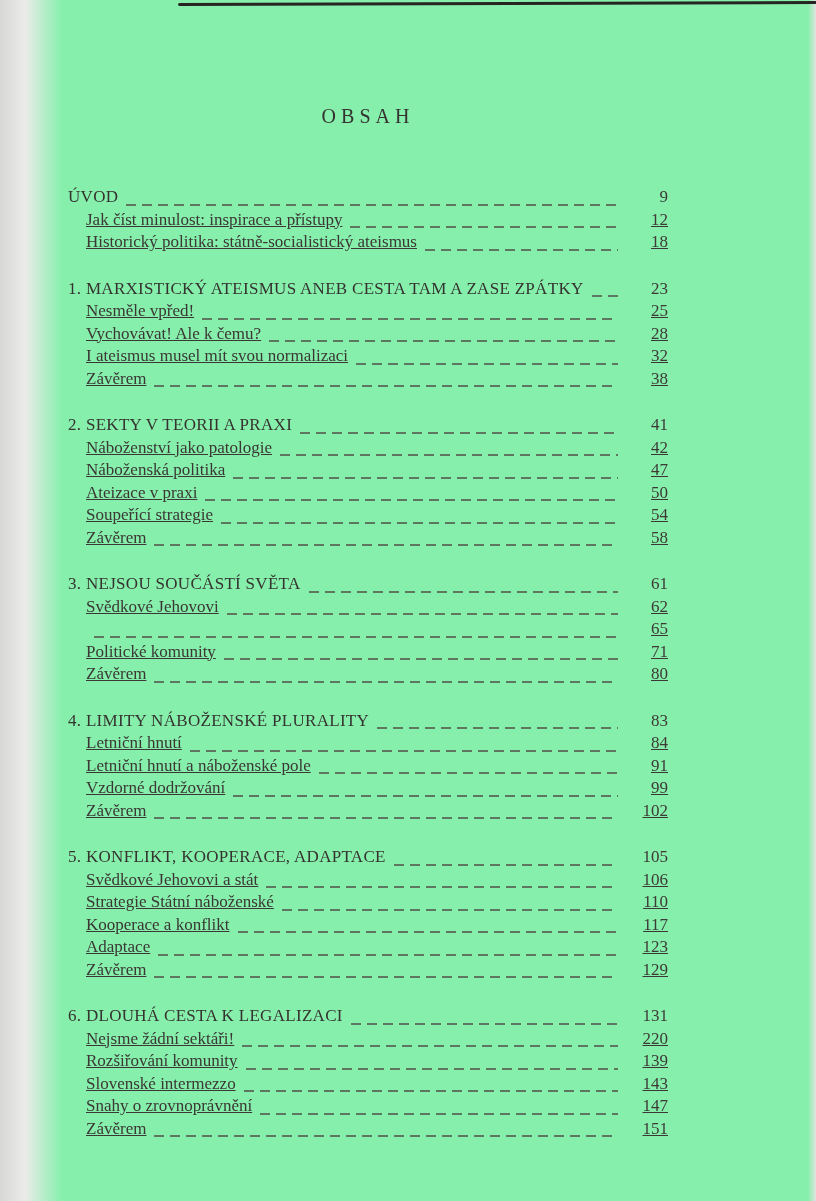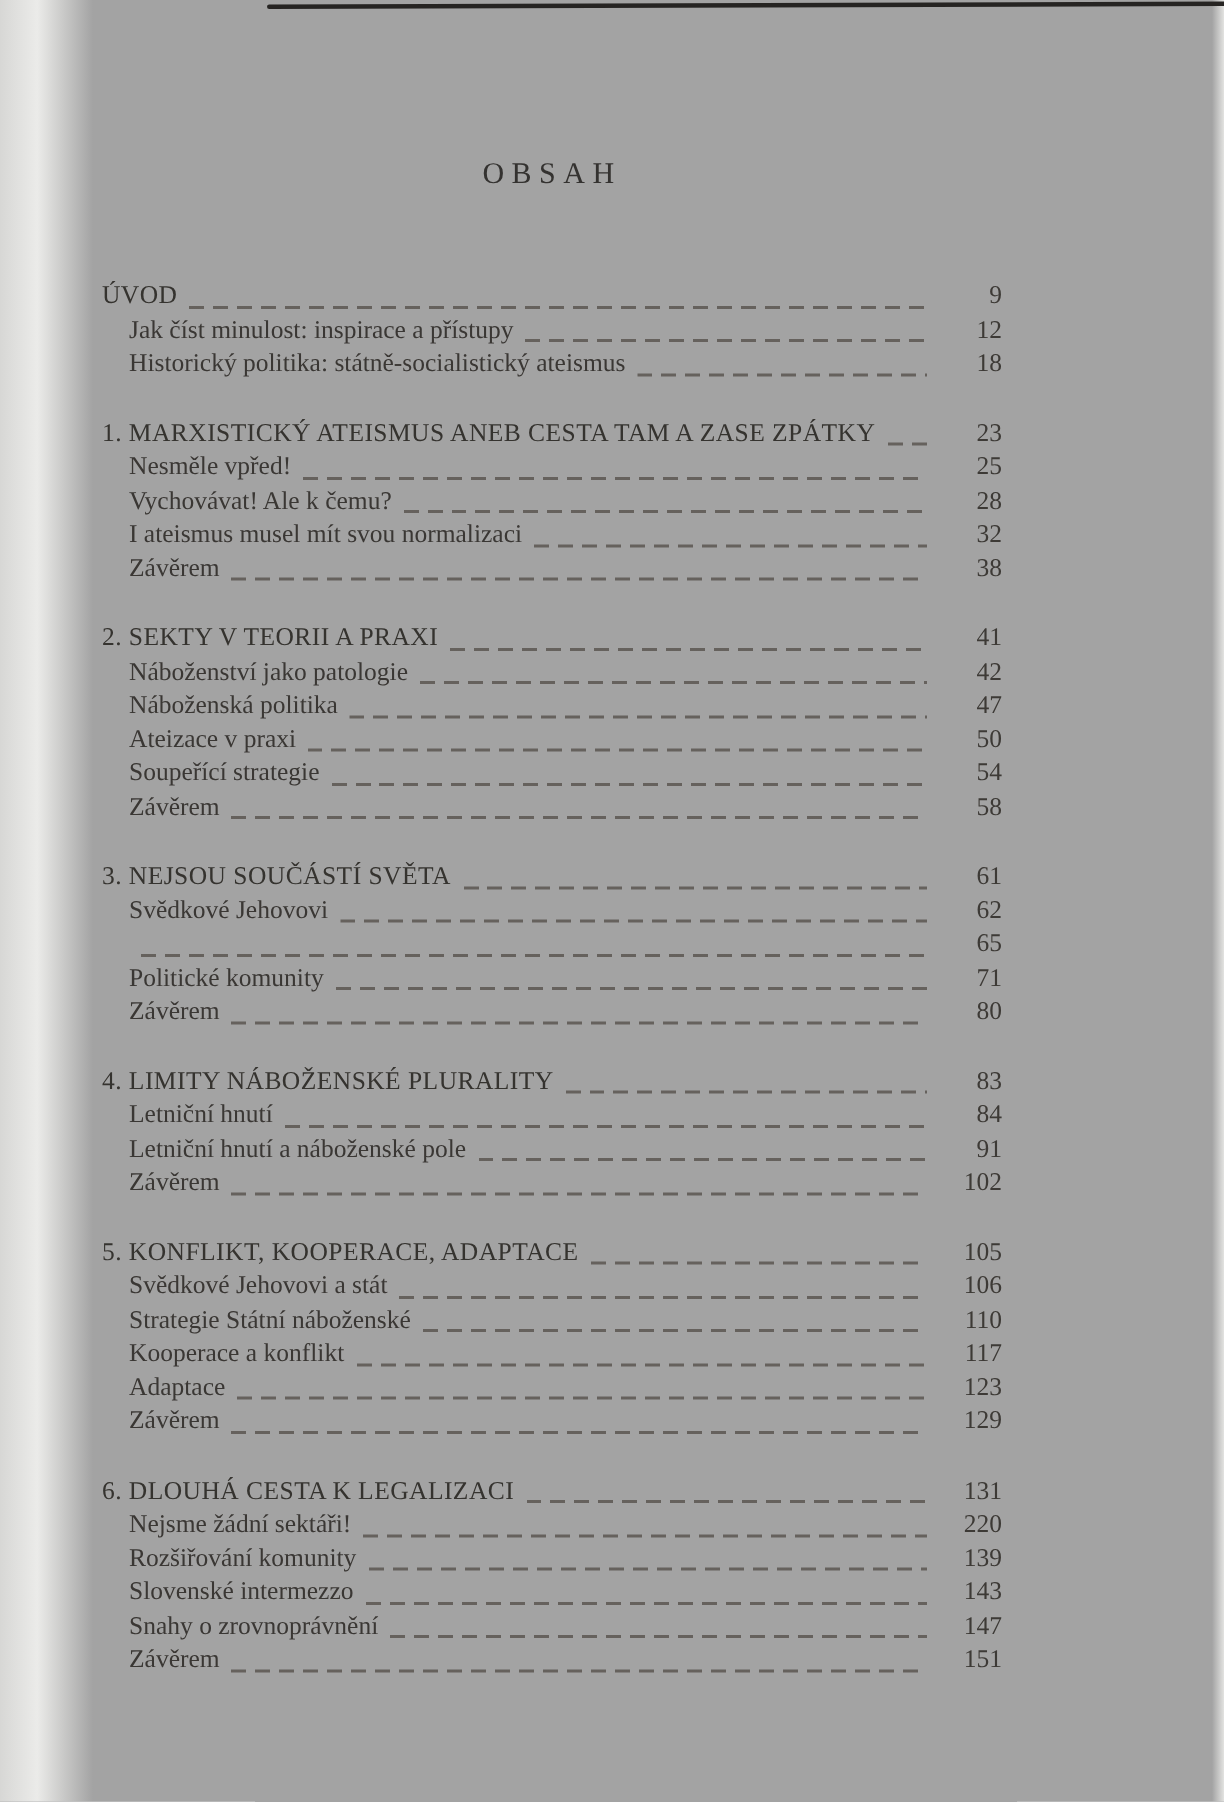--- a/index.html
+++ b/index.html
@@ -6,21 +6,21 @@
   body{
     width:816px;height:1201px;
     background:#f7f7f5;
     font-family:"Liberation Serif","DejaVu Serif",serif;
     color:#3a3734;
     overflow:hidden;
   }
   .scan-page{
     position:relative;
     width:816px;height:1201px;
-    background:#a3a3a3;
+    background:#86efac;
   }
   
   .edge-left{
     position:absolute;left:0;top:0;bottom:0;width:62px;
     background:linear-gradient(to right,#d7d7d5 0%,#ebebe9 40%,rgba(255,255,255,0) 100%);
     pointer-events:none;
   }
   .edge-right{
     position:absolute;right:0;top:0;bottom:0;width:8px;
     background:linear-gradient(to left,#e3e3e1 0%,rgba(255,255,255,0) 100%);
@@ -51,21 +51,21 @@
   .row{
     display:flex;
     align-items:flex-start;
     line-height:22.5px;
     font-size:17px;
   }
   .row.chapter .t{
     letter-spacing:0.3px;
     color:#35332f;
   }
-  .row.sub{padding-left:18px;}
+  .row.sub{padding-left:18px;text-decoration:underline;}
   .t{white-space:nowrap;}
   .leader{
     flex:1;
     align-self:stretch;
     position:relative;
     min-width:14px;
   }
   .leader::after{
     content:"";
     position:absolute;
@@ -205,20 +205,25 @@
             <span class="t">Letniční hnutí</span>
             <span class="leader"></span>
             <span class="pg">84</span>
           </div>
           <div class="row sub">
             <span class="t">Letniční hnutí a náboženské pole</span>
             <span class="leader"></span>
             <span class="pg">91</span>
           </div>
           <div class="row sub">
+            <span class="t">Vzdorné dodržování</span>
+            <span class="leader"></span>
+            <span class="pg">99</span>
+          </div>
+          <div class="row sub">
             <span class="t">Závěrem</span>
             <span class="leader"></span>
             <span class="pg">102</span>
           </div>
         </div>
         <div class="group">
           <div class="row chapter">
             <span class="t">5. KONFLIKT, KOOPERACE, ADAPTACE</span>
             <span class="leader"></span>
             <span class="pg">105</span>

